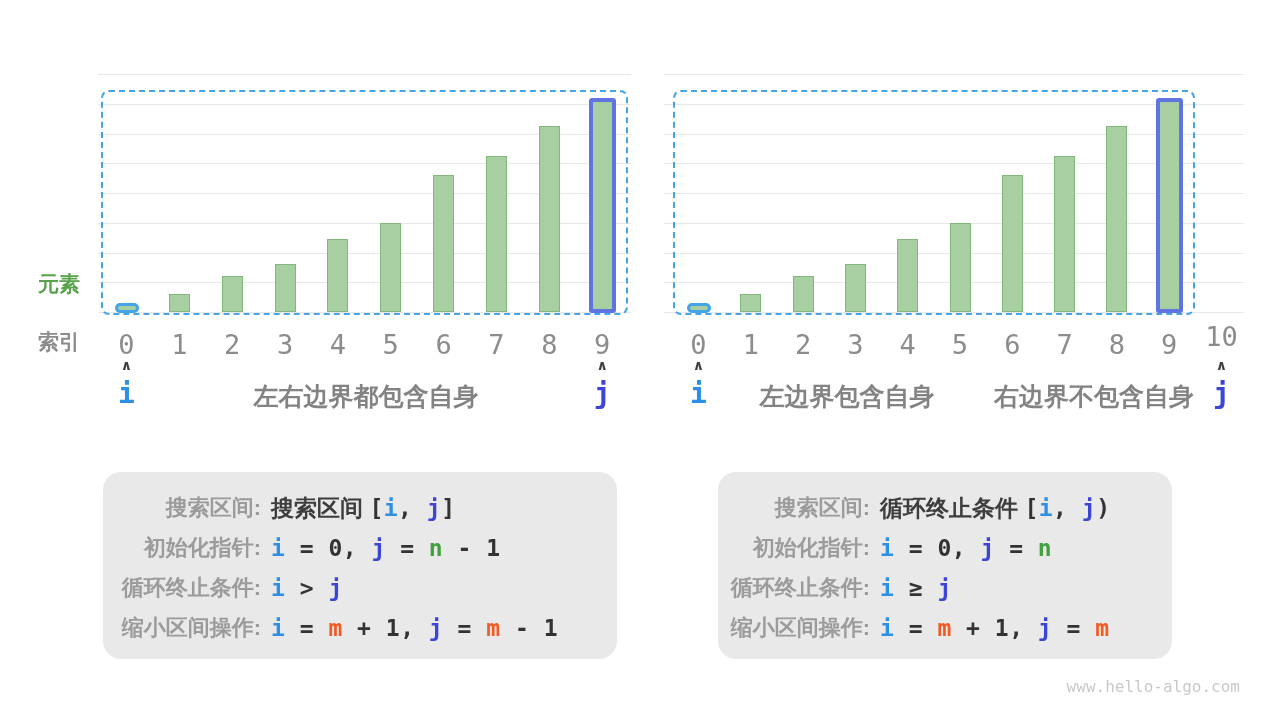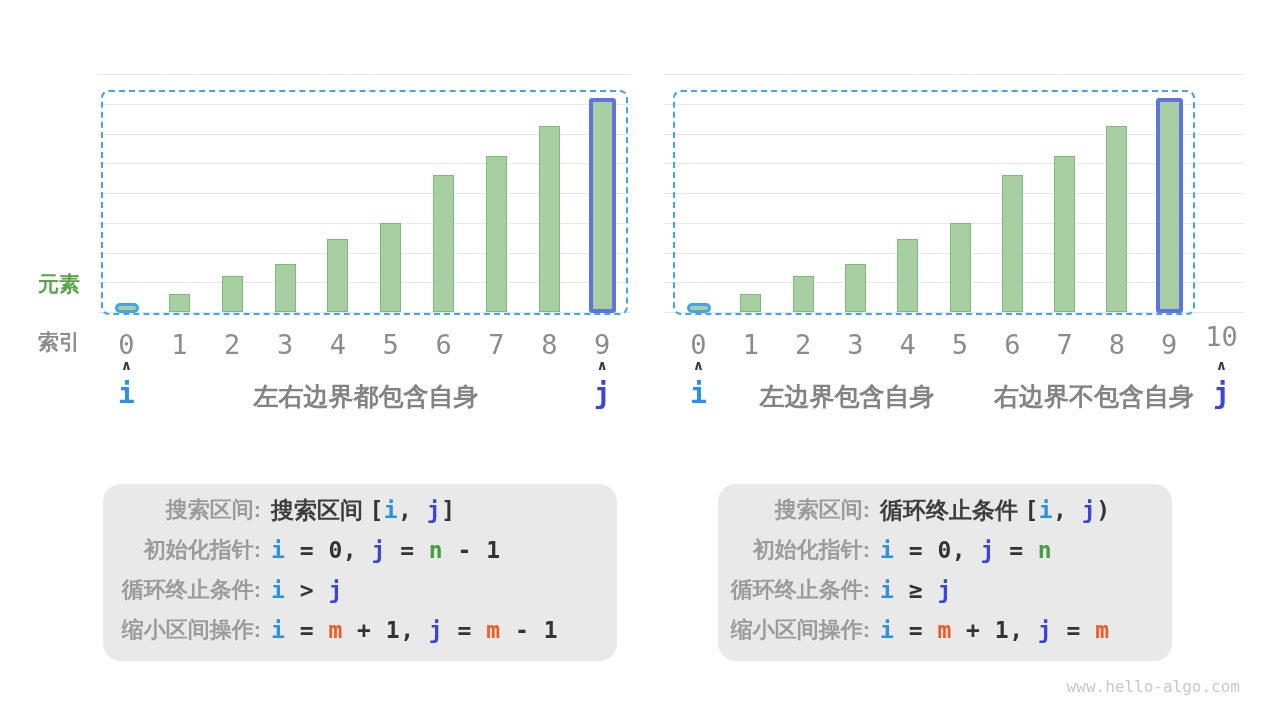--- a/index.html
+++ b/index.html
@@ -20,21 +20,21 @@
   .arrow{position:absolute;transform:translateX(-50%);font-size:14px;font-weight:bold;
        color:var(--arrow);font-family:"DejaVu Sans",sans-serif;}
   .ptr{position:absolute;transform:translateX(-50%);font-family:"DejaVu Sans Mono",monospace;
        font-size:28px;font-weight:bold;}
   .cap{position:absolute;transform:translateX(-50%);font-size:25px;font-weight:bold;
        color:var(--caption-text);white-space:nowrap;}
   .axis-label{position:absolute;font-size:21px;font-weight:bold;white-space:nowrap;}
   .axis-el{color:var(--element-label);left:38px;top:270px;}
   .axis-ix{color:var(--index-text);left:38px;top:328px;}
   .infobox{position:absolute;top:472px;height:171px;background:var(--box-bg);
-       border-radius:18px;padding-top:6px;box-sizing:content-box;margin-top:12px;}
+       border-radius:18px;padding-top:16px;box-sizing:content-box;}
   .box-row{display:flex;align-items:center;height:40px;}
   .box-label{font-size:22px;font-weight:bold;color:var(--box-label);text-align:right;
        flex:0 0 auto;white-space:pre;}
   .box-content{margin-left:10px;white-space:pre;display:flex;align-items:center;}
   .seg-zh{font-size:23px;font-weight:bold;color:var(--box-zh);}
   .seg-code{font-family:"DejaVu Sans Mono",monospace;font-size:23px;font-weight:bold;
        color:var(--box-code);letter-spacing:0.5px;}
   .seg-i{color:var(--i);} .seg-j{color:var(--j);} .seg-n{color:var(--n);} .seg-m{color:var(--m);}
   .watermark{position:absolute;right:40px;top:677px;font-family:"DejaVu Sans Mono",monospace;
        font-size:16px;color:var(--watermark);}

